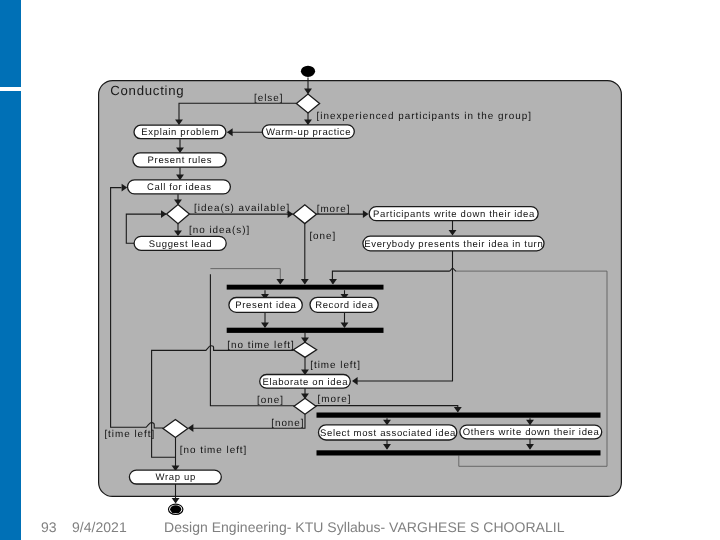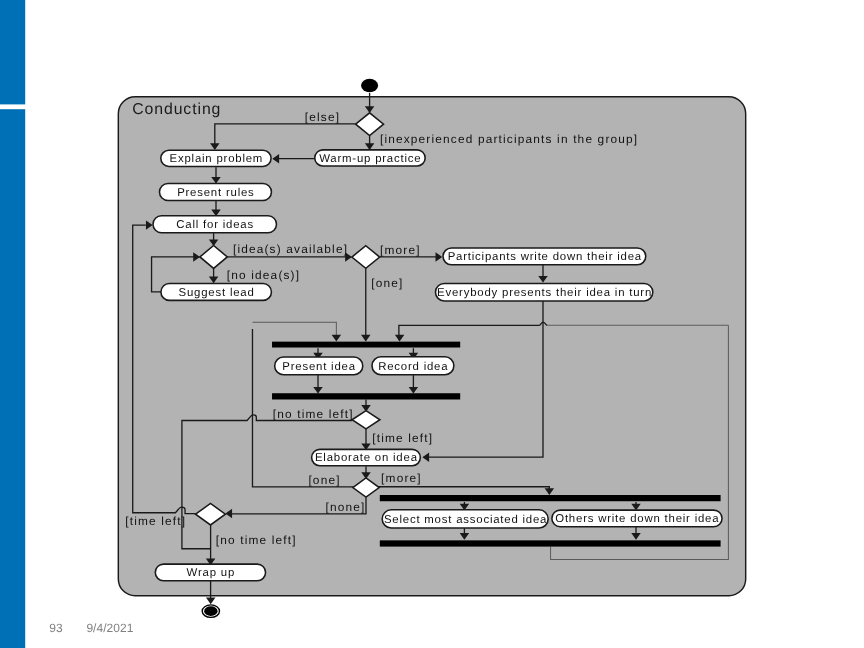--- a/index.html
+++ b/index.html
@@ -8,21 +8,21 @@
   body{width:720px;height:540px;overflow:hidden;
        font-family:"Liberation Sans",sans-serif;}
   #slide{position:relative;width:720px;height:396px;background:#ffffff;}
   .accent-bar{position:absolute;left:0;width:21px;background:#0070b6;}
   #accent-top{top:0;height:87px;}
   #accent-bottom{top:91px;height:449px;}
   #diagram{position:absolute;left:0;top:0;}
   .t-title{font-family:"Liberation Sans",sans-serif;font-size:13.2px;fill:#1a1a1a;letter-spacing:0.75px;}
   .t-node{font-family:"Liberation Sans",sans-serif;font-size:9.5px;fill:#111111;letter-spacing:0.66px;}
   .t-guard{font-family:"Liberation Sans",sans-serif;font-size:9.9px;fill:#111111;letter-spacing:0.98px;}
-  .footer-text{position:absolute;color:#808080;font-size:10px;
+  .footer-text{position:absolute;color:#808080;font-size:14px;
        font-family:"Liberation Sans",sans-serif;white-space:nowrap;
        letter-spacing:0.03px;}
   #slide-number{left:41px;top:519px;}
   #slide-date{left:72px;top:519px;}
   #slide-credit{left:164px;top:519px;}
 </style>
 </head>
 <body>
 
 <div id="slide">
@@ -187,13 +187,14 @@
   <text x="310.2" y="368.0" class="t-guard" text-anchor="start">[time left]</text>
   <text x="257.0" y="403.1" class="t-guard" text-anchor="start">[one]</text>
   <text x="317.6" y="401.7" class="t-guard" text-anchor="start">[more]</text>
   <text x="271.2" y="426.0" class="t-guard" text-anchor="start">[none]</text>
   <text x="104.4" y="437.4" class="t-guard" text-anchor="start">[time left]</text>
   <text x="179.8" y="453.1" class="t-guard" text-anchor="start">[no time left]</text>
 </g>
   </svg>
   <div class="footer-text" id="slide-number">93</div>
   <div class="footer-text" id="slide-date">9/4/2021</div>
+  <div class="footer-text" id="slide-credit">Design Engineering- KTU Syllabus- VARGHESE S CHOORALIL</div>
 </div>
 
 </body></html>

